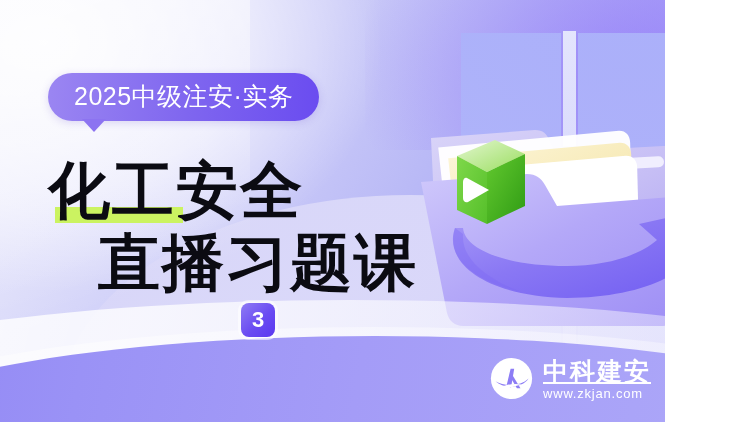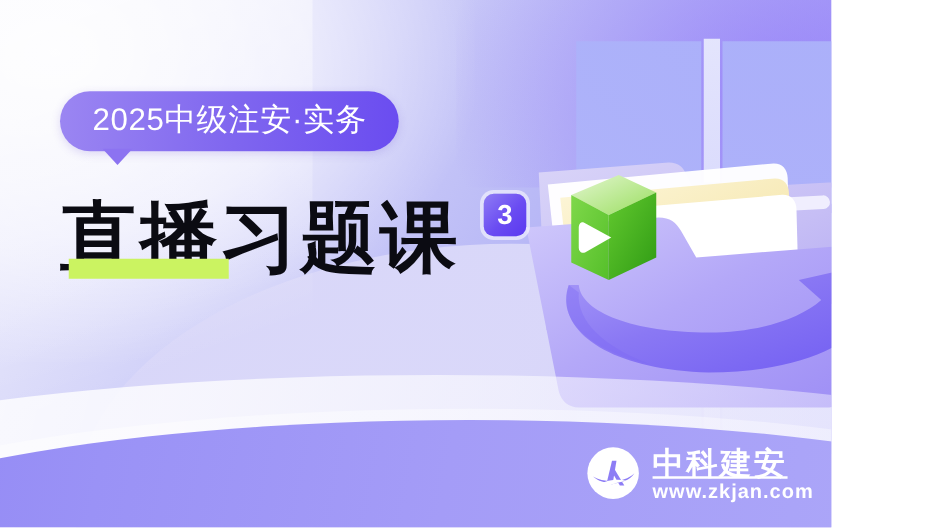--- a/index.html
+++ b/index.html
@@ -186,22 +186,23 @@
   .hl-bar {
     position: absolute;
     left: 7px; top: 52px;
     width: 128px; height: 16px;
     background: #cbf361;
     z-index: 1;
   }
   .line2-row {
     position: relative;
     display: flex;
-    align-items: flex-start;
-    gap: 19px;
+    align-items: center;
+    gap: 4px;
+    flex-direction: column;
   }
   .ep-badge {
     display: inline-flex;
     align-items: center;
     justify-content: center;
     width: 34px; height: 34px;
     margin-bottom: 14px;
     border-radius: 8px;
     background: linear-gradient(135deg, #8f7cf4 0%, #6a4cf2 55%, #5a38f0 100%);
     color: #ffffff;
@@ -242,22 +243,22 @@
     font-family: "Liberation Sans", "DejaVu Sans", sans-serif;
     font-weight: bold;
     font-size: 25px;
     line-height: 27px;
     color: #ffffff;
     letter-spacing: 2px;
     text-decoration: underline;
   }
   .logo-url {
     font-family: "Liberation Sans", sans-serif;
-    font-weight: bold;
-    font-size: 16px;
+    font-weight: normal;
+    font-size: 13px;
     line-height: 13px;
     color: #ffffff;
     letter-spacing: 0.8px;
   }
 </style>
 </head>
 <body>
 
 <div id="banner">
 
@@ -355,20 +356,21 @@
   <div class="pill-wrap">
     <div class="pill">
       <span>2025中级注安·实务</span>
       <span class="pill-tail"></span>
     </div>
   </div>
 
   <div class="headline">
     <div class="title-line">
       <span class="hl-bar"></span>
+      <span class="hl-word">化工安全</span>
     </div>
     <div class="title-line line2-row">
       <span>直播习题课</span>
       <span class="ep-badge">3</span>
     </div>
   </div>
 
   <div class="logo">
     <span class="logo-mark">
       <svg viewBox="0 0 48 48" xmlns="http://www.w3.org/2000/svg">

